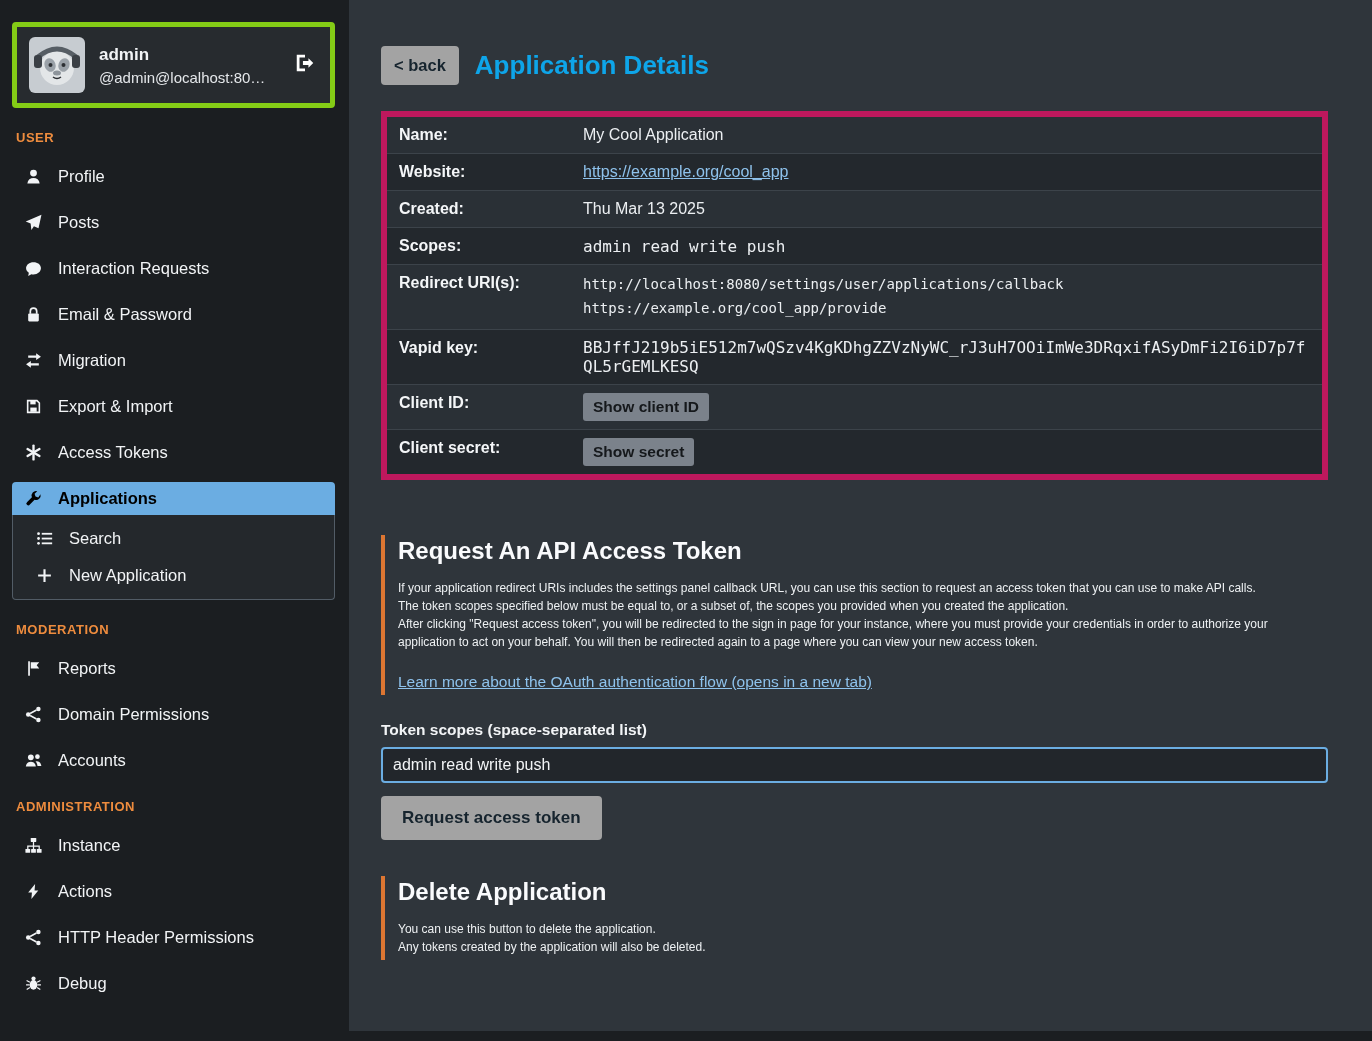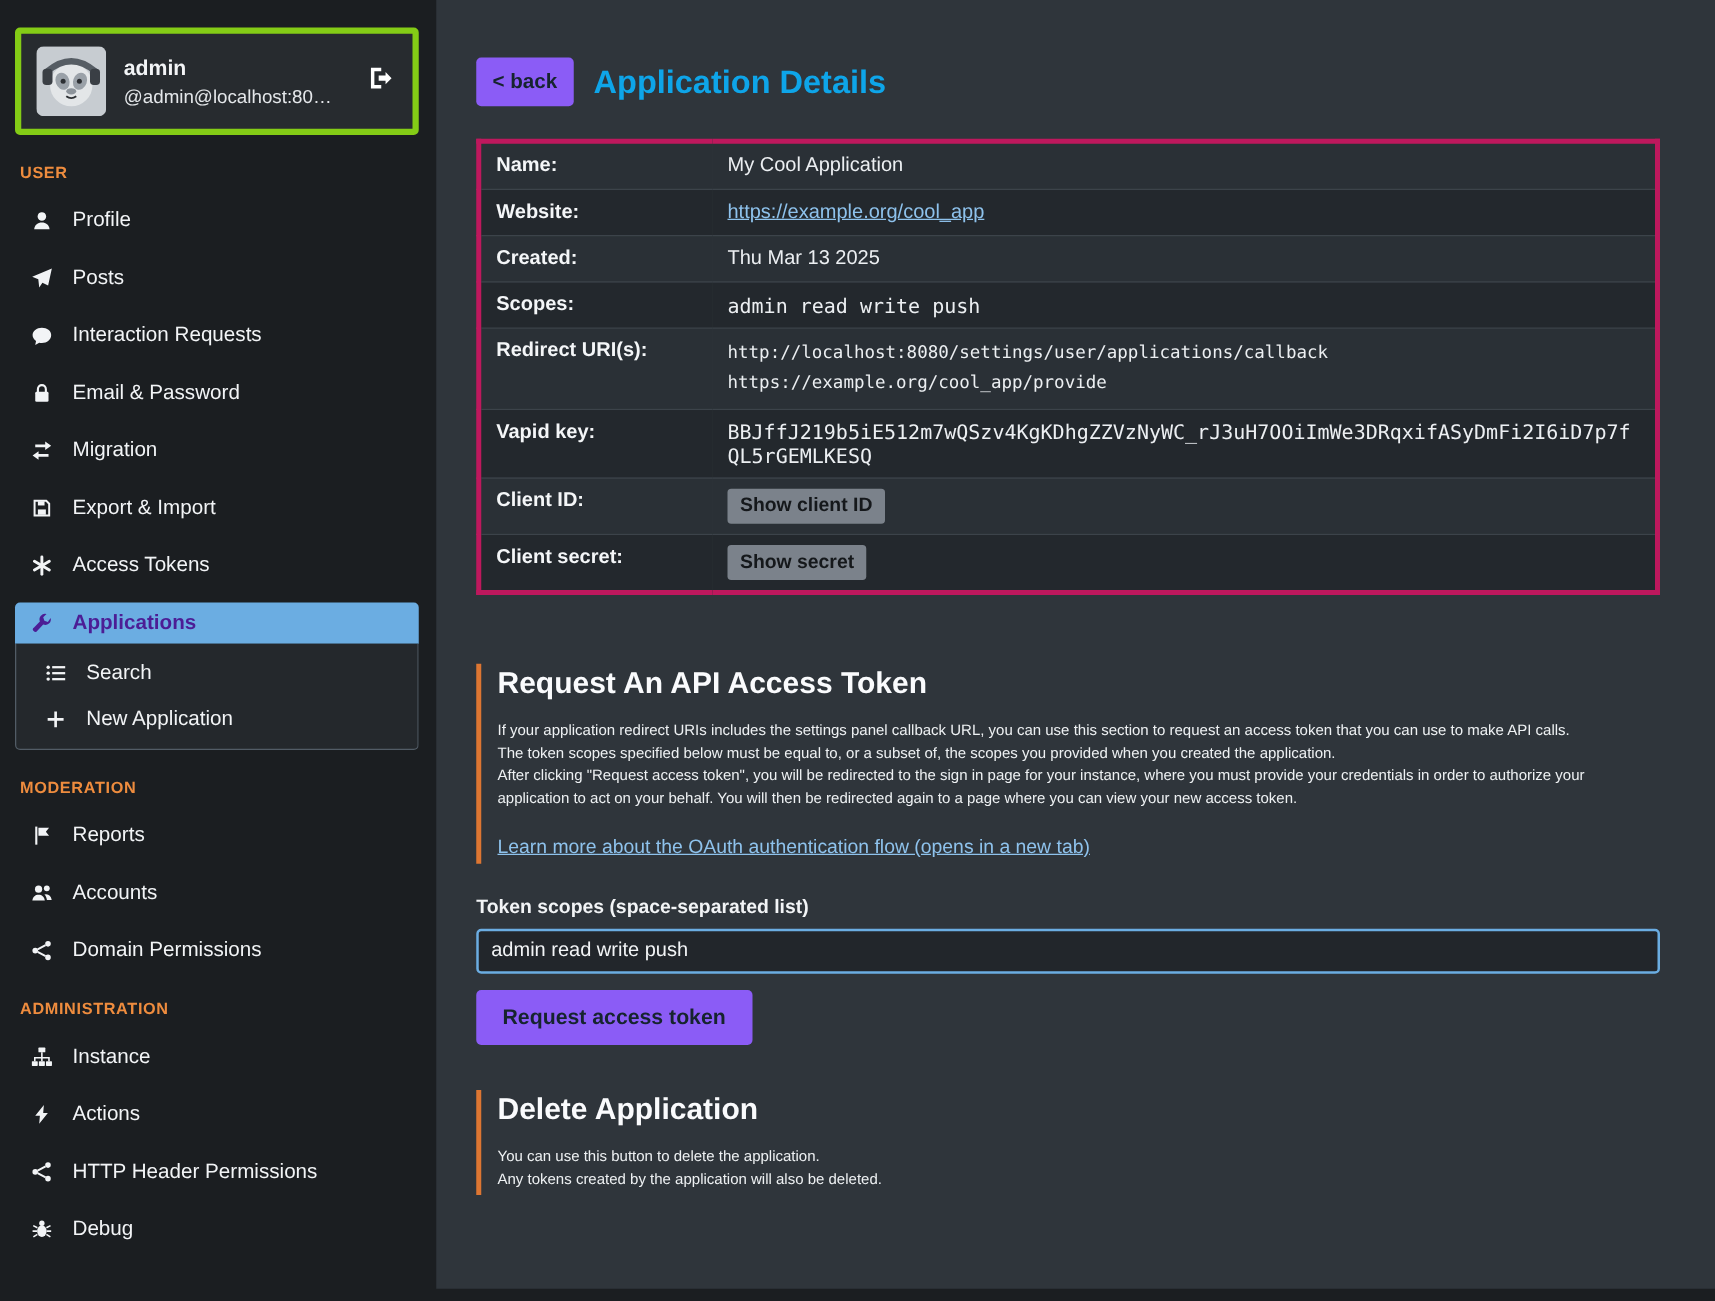--- a/index.html
+++ b/index.html
@@ -28,38 +28,38 @@
   .logout svg { width: 22px; height: 22px; fill: currentColor; }
 
   .nav-section-label { color: #ee8c3e; font-weight: bold; font-size: 13px; letter-spacing: .04em; margin: 22px 6px 15px 6px; }
   .nav-item {
     display: flex; align-items: center; gap: 15px;
     color: #f2f4f6; padding: 7px 12px; margin: 0 2px 13px 2px;
     font-size: 16.5px; cursor: pointer; text-decoration: none; border-radius: 4px;
   }
   .nav-item .icon { width: 19px; display: flex; justify-content: center; }
   .ic { width: 17px; height: 17px; fill: currentColor; }
-  .nav-item.active { background: #6bade2; color: #4c1d95; font-weight: bold; border-radius: 4px 4px 0 0; margin: 0; }
+  .nav-item.active { background: #6bade2; color: #000000; font-weight: bold; border-radius: 4px 4px 0 0; margin: 0; }
   .app-block { margin: 0 2px 13px 2px; }
   .submenu { border: 1px solid #525c66; border-top: none; border-radius: 0 0 4px 4px; background: #24282c; padding: 6px 0 4px 0; }
   .submenu .nav-item { margin: 0 0 2px 0; padding: 8px 12px 8px 22px; }
 
   
   .main { flex: 1; background: #2f353b; margin-bottom: 10px; padding: 46px 42px 40px 32px; overflow: hidden; }
   .content { max-width: 947px; }
   .page-header { display: flex; align-items: center; gap: 16px; margin-bottom: 26px; }
   h1 { margin: 0; font-size: 26px; color: #0ea5e9; }
   h2 { margin: 0 0 14px 0; font-size: 24px; color: #fafbfd; }
 
   .btn { border: none; border-radius: 4px; font-family: inherit; cursor: pointer; font-weight: bold; }
-  .btn-blue { background: #8b5cf6; color: #16242e; font-size: 16.5px; padding: 10px 13px; }
+  .btn-blue { background: #a3a3a3; color: #16242e; font-size: 16.5px; padding: 10px 13px; }
   .btn-gray { background: #7b828b; color: #15181b; font-size: 15.5px; padding: 5px 10px; border-radius: 3px; }
   .request-btn { font-size: 17px; padding: 12px 21px; }
 
-  table.details { width: 100%; border-collapse: collapse; border: 4px solid #be185d; margin-bottom: 55px; }
+  table.details { width: 100%; border-collapse: collapse; border: 6px solid #be185d; margin-bottom: 55px; }
   table.details tr { border-bottom: 1px solid #3c434a; }
   table.details tr:nth-child(odd)  { background: #2a3036; }
   table.details tr:nth-child(even) { background: #23282d; }
   table.details th { width: 187px; text-align: left; vertical-align: top; font-size: 16px; padding: 9px 12px; color: #f4f6f8; }
   table.details td { font-size: 16px; padding: 8px 12px; color: #eceff2; vertical-align: middle; }
   .mono { font-family: "DejaVu Sans Mono", "Liberation Mono", monospace; font-size: 14px; }
   .mono-sm { font-family: "DejaVu Sans Mono", "Liberation Mono", monospace; font-size: 13.5px; word-break: break-all; }
   .uri-line { font-family: "DejaVu Sans Mono", "Liberation Mono", monospace; font-size: 14px; line-height: 1.7; }
   a.link { color: #8ec2ec; text-decoration: underline; cursor: pointer; }
 
@@ -286,32 +286,32 @@
       <span class="icon">
           <svg class="ic">
             <use href="#i-flag"></use>
           </svg>
         </span>
       <span>Reports</span>
     </a>
     <a class="nav-item">
       <span class="icon">
           <svg class="ic">
+            <use href="#i-share"></use>
+          </svg>
+        </span>
+      <span>Domain Permissions</span>
+    </a>
+    <a class="nav-item">
+      <span class="icon">
+          <svg class="ic">
             <use href="#i-users"></use>
           </svg>
         </span>
       <span>Accounts</span>
-    </a>
-    <a class="nav-item">
-      <span class="icon">
-          <svg class="ic">
-            <use href="#i-share"></use>
-          </svg>
-        </span>
-      <span>Domain Permissions</span>
     </a>
 
     <div class="nav-section-label">ADMINISTRATION</div>
 
     <a class="nav-item">
       <span class="icon">
           <svg class="ic">
             <use href="#i-sitemap"></use>
           </svg>
         </span>

